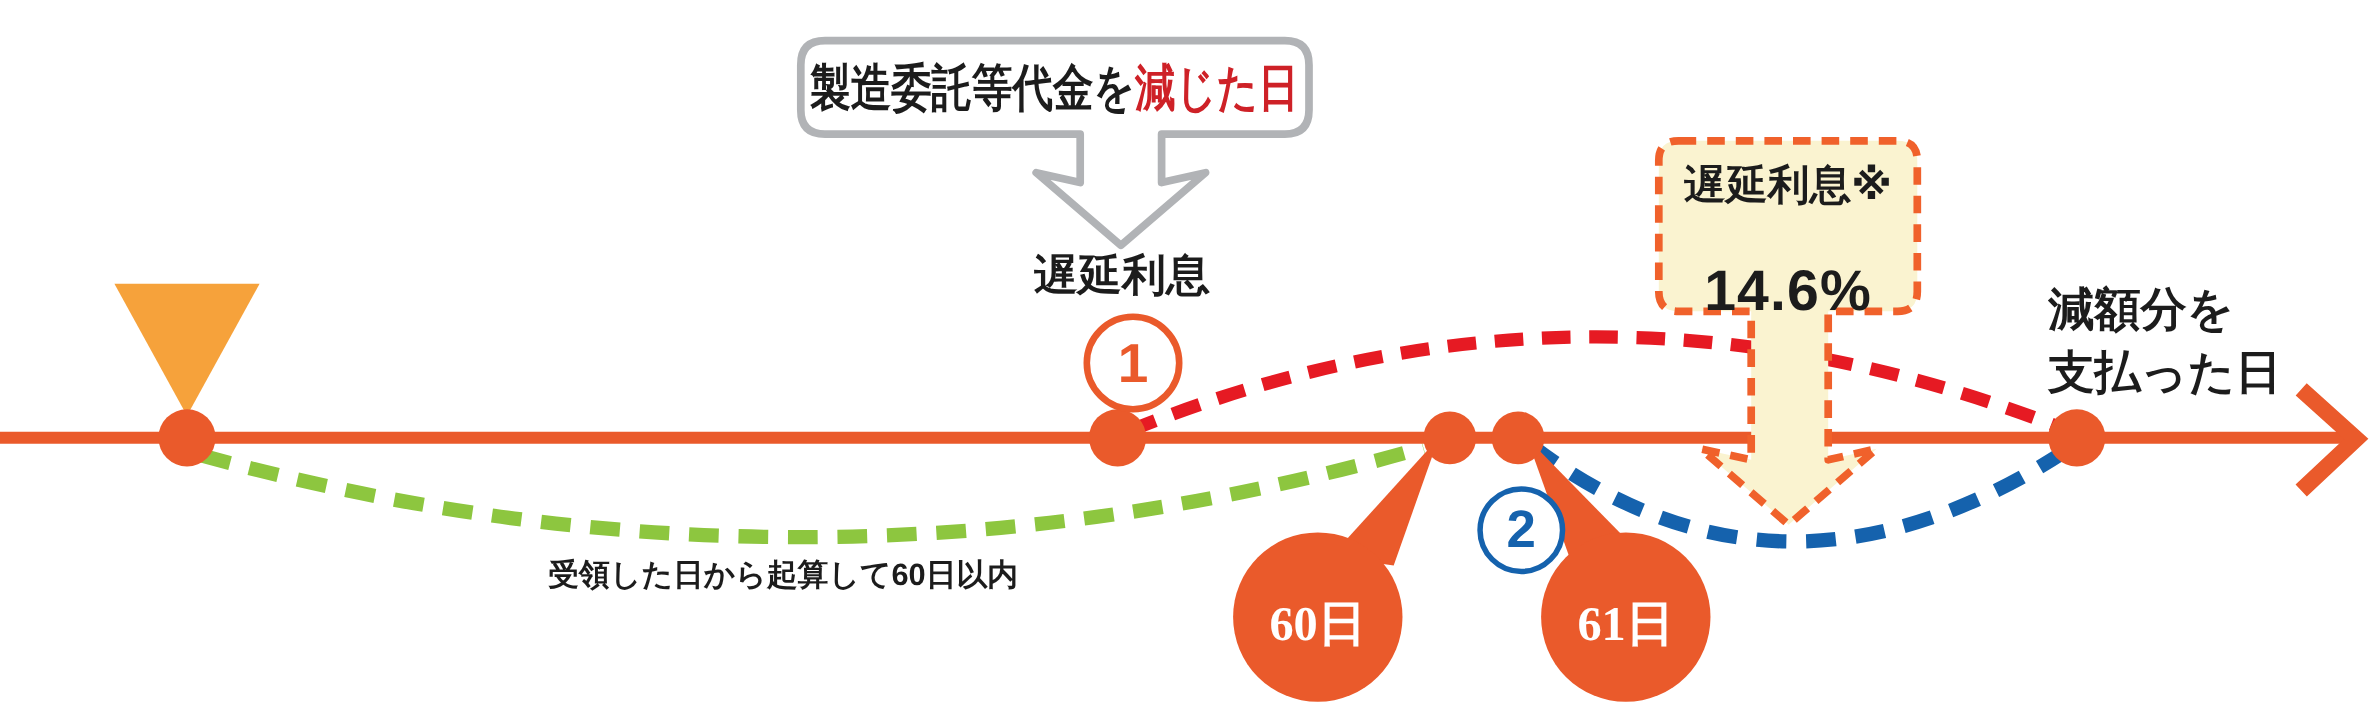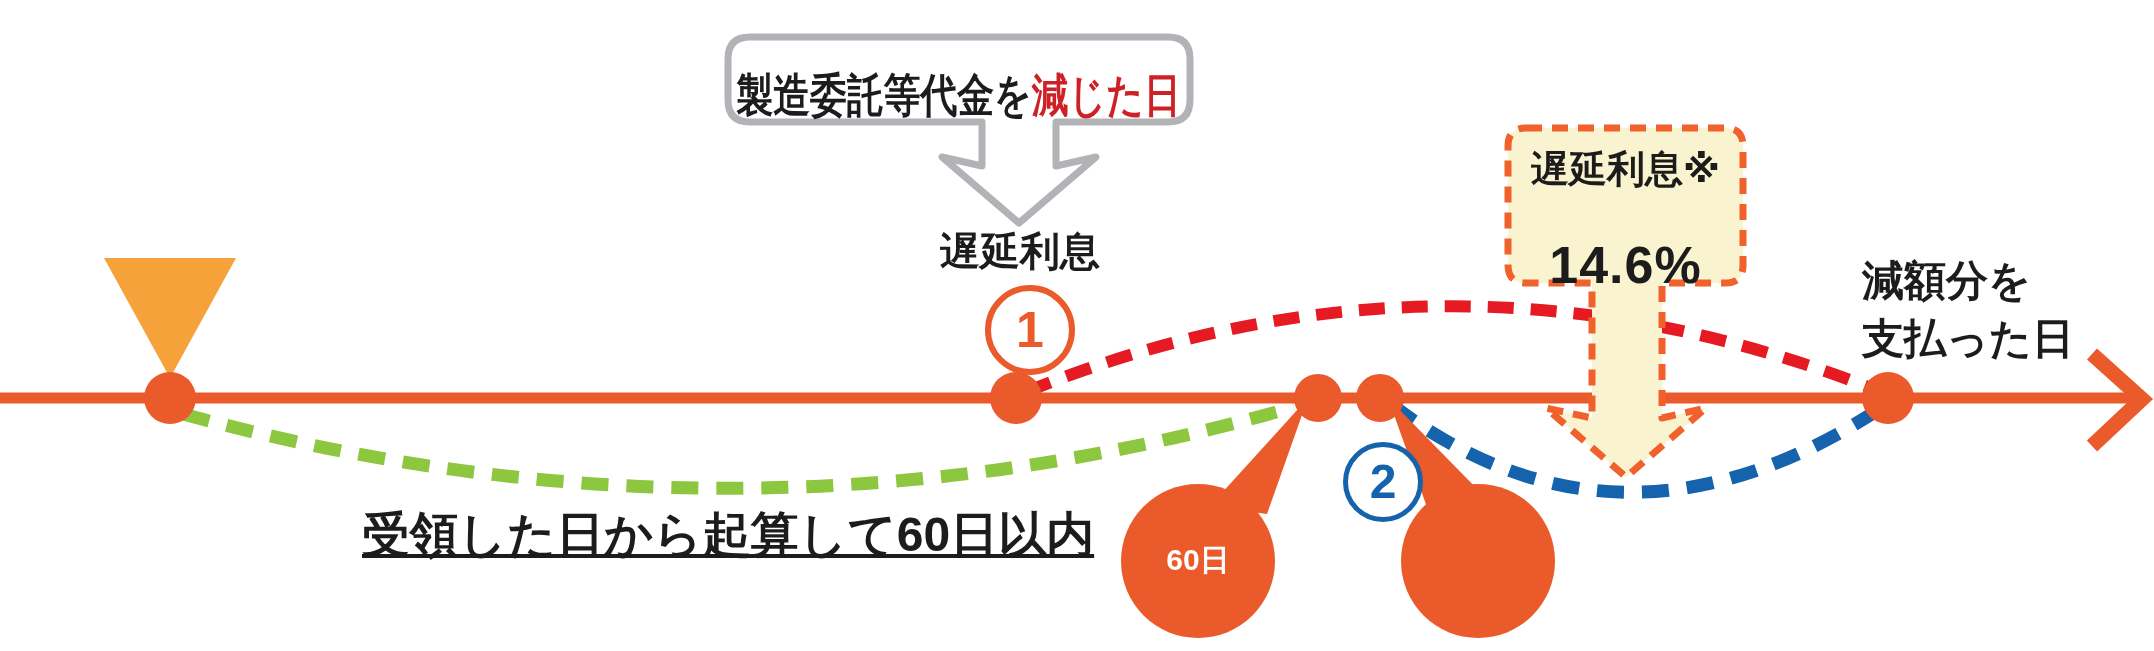--- a/index.html
+++ b/index.html
@@ -16,39 +16,39 @@
     position:absolute;
     font-weight:bold;
     line-height:1.15;
     white-space:nowrap;
     color:#1c1c1c;
   }
   .center{text-align:center;}
   
   .callout-text{
     left:728px;top:37px;width:462px;height:85px;
-    display:flex;align-items:flex-end;justify-content:center;
+    display:flex;align-items:center;justify-content:center;
     font-size:46px;
   }
   .callout-inner{transform:scaleX(0.80);transform-origin:center;white-space:nowrap;}
   .callout-red{color:#ce2127;}
   .receipt-label{left:50px;top:203px;width:244px;font-size:42px;}
   .payment-due-label{left:870px;top:228px;width:300px;font-size:40px;}
   
   .interest-text{
     left:1508px;top:130px;width:235px;height:150px;
     display:flex;flex-direction:column;align-items:center;justify-content:center;
     gap:8px;
   }
   .interest-line1{font-size:38px;font-weight:bold;margin-top:34px;}
   .interest-line2{font-size:52px;font-weight:bold;letter-spacing:1px;margin-top:36px;}
   .paid-line1{left:1862px;top:257px;font-size:42px;}
   .paid-line2{left:1862px;top:315px;font-size:42px;}
-  .within60-label{left:362px;top:507px;width:700px;font-size:48px;text-decoration:underline;}
-  .day-label{width:156px;color:#ffffff;font-size:30px;}
+  .within60-label{left:362px;top:507px;width:700px;font-size:28px;}
+  .day-label{width:156px;color:#ffffff;font-size:44px;font-family:Liberation Serif, serif;}
   .day60-label{left:1120px;top:543px;}
   .day61-label{left:1400px;top:543px;}
   
   .num-marker{
     position:absolute;border-radius:50%;
     display:flex;align-items:center;justify-content:center;
     font-weight:bold;background:#ffffff;line-height:1;
   }
   .marker-1{
     left:985px;top:285px;width:78px;height:78px;
@@ -116,14 +116,15 @@
     <div class="interest-line1">遅延利息※</div>
     <div class="interest-line2">14.6%</div>
   </div>
 
   <div class="label paid-line2">支払った日</div>
   <div class="label paid-line1">減額分を</div>
 
   <div class="label center within60-label">受領した日から起算して60日以内</div>
 
   <div class="label center day-label day60-label">60日</div>
+  <div class="label center day-label day61-label">61日</div>
 
 </div>
 
 </body></html>

